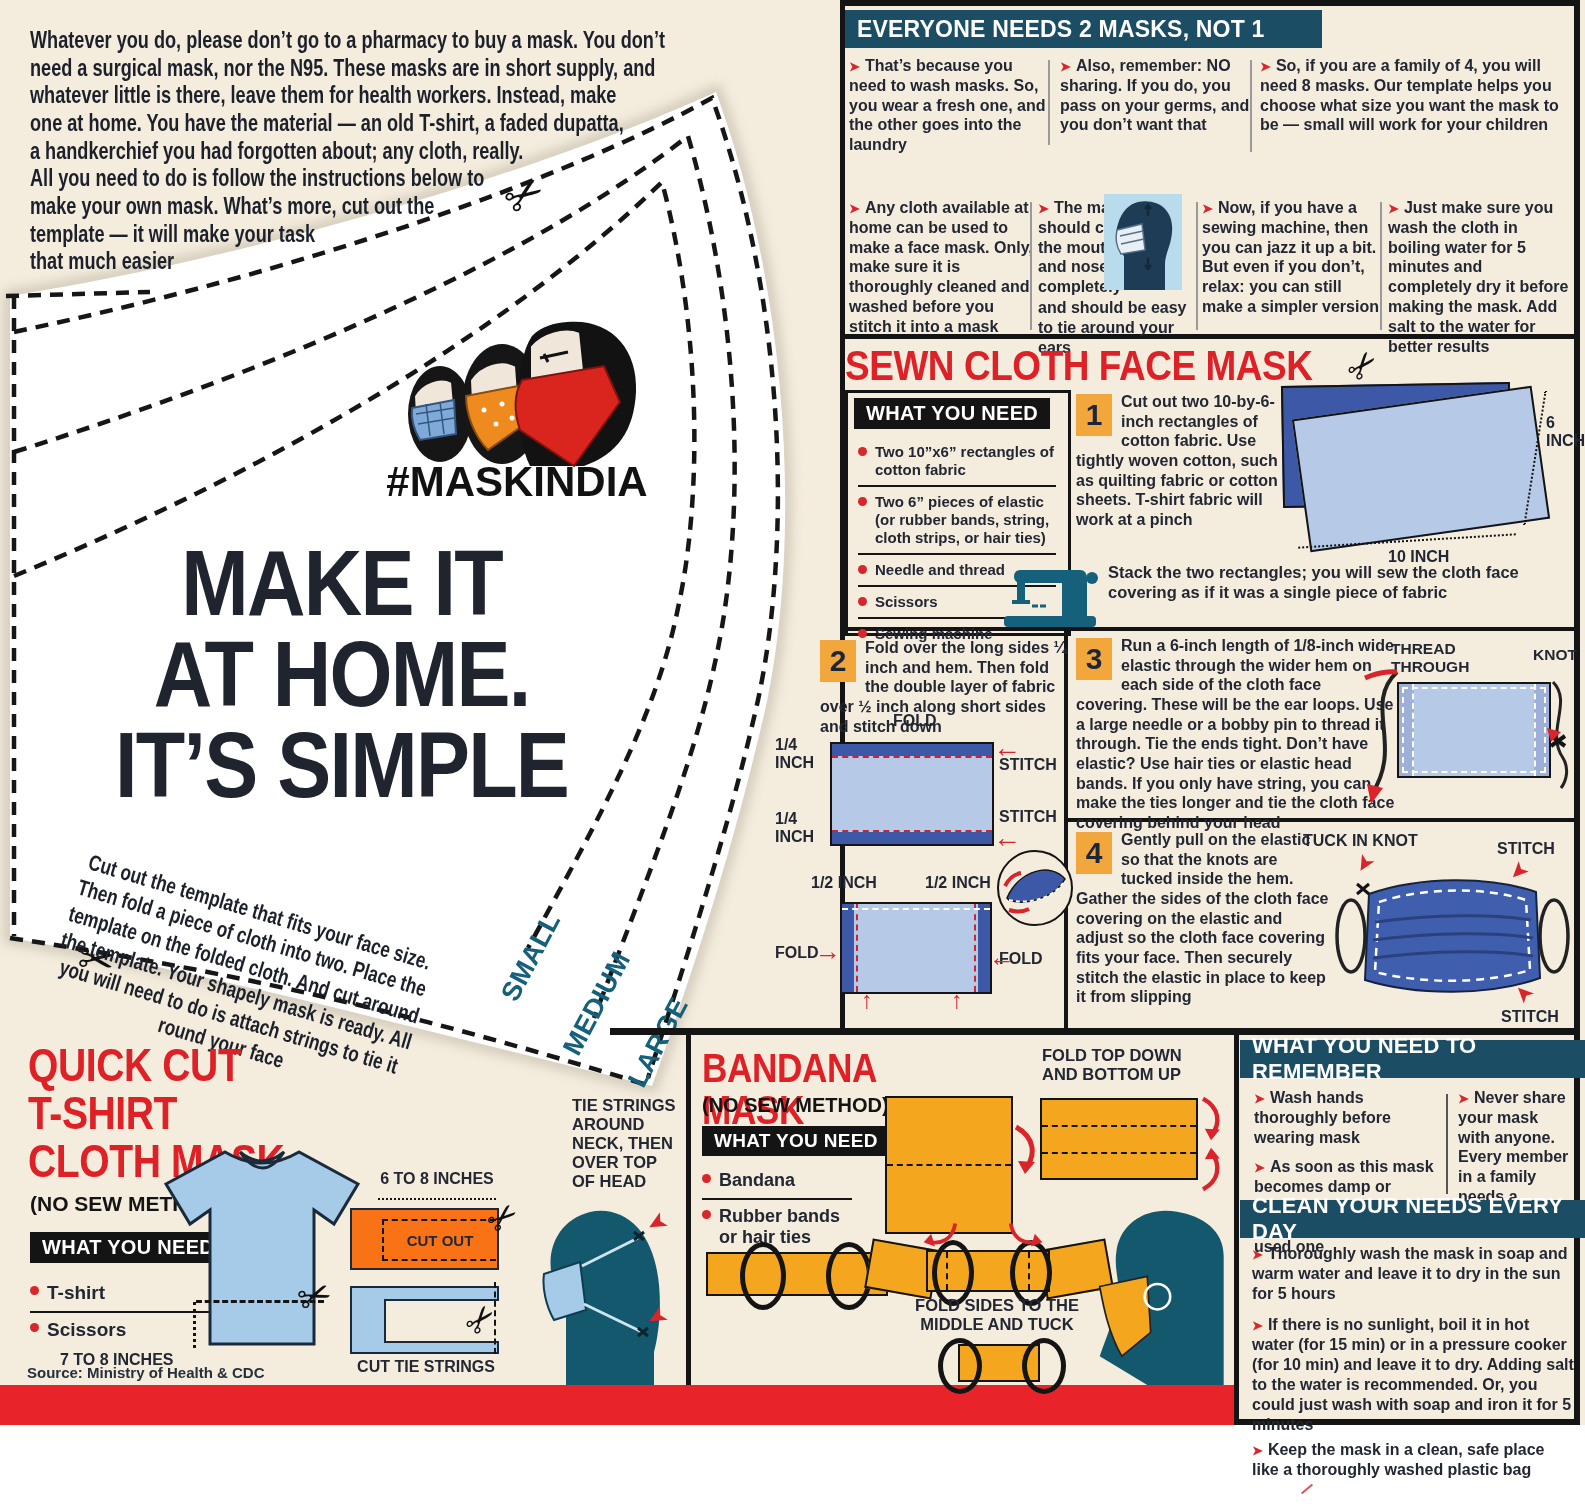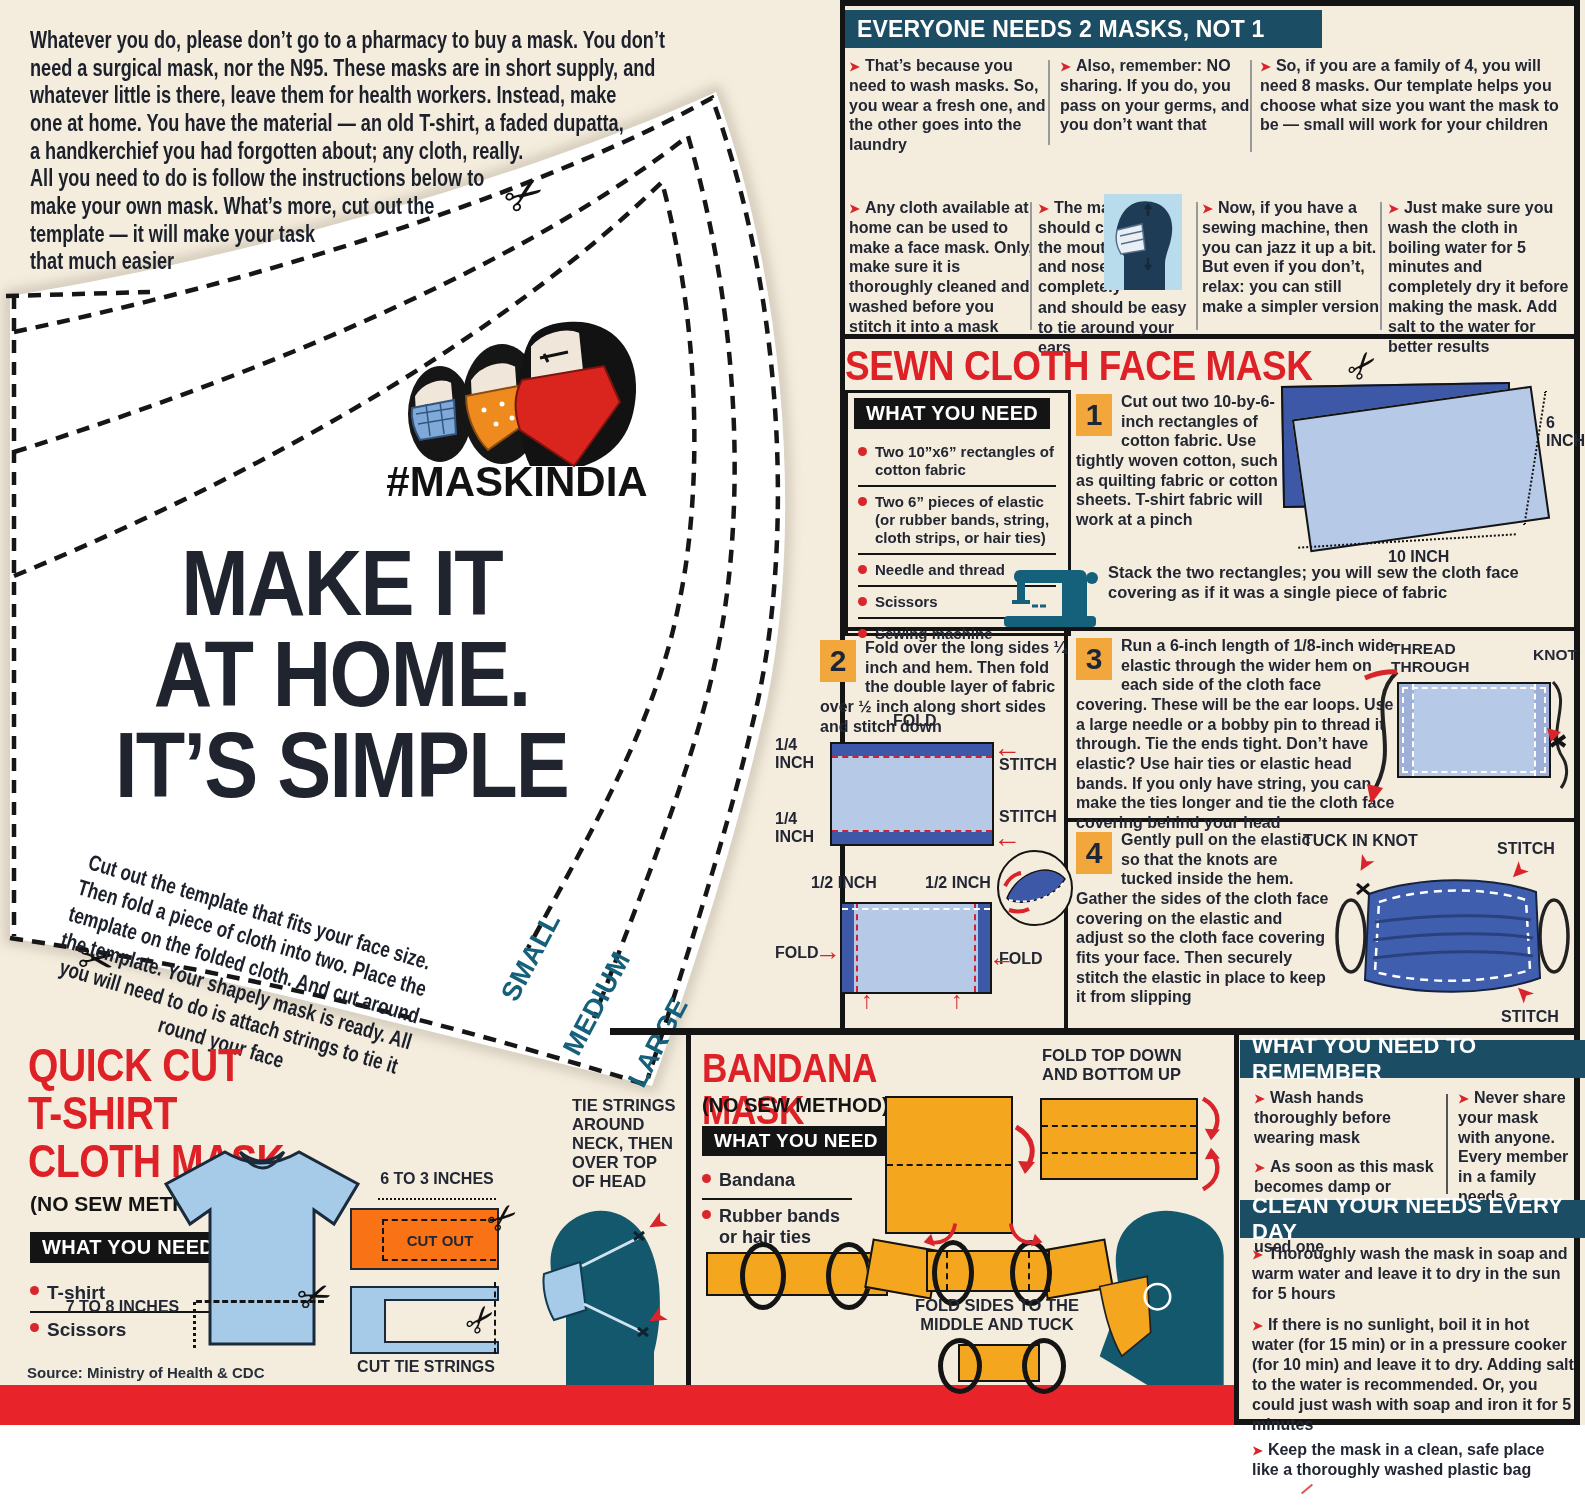--- a/index.html
+++ b/index.html
@@ -280,23 +280,23 @@
     <div class="wyn-item" style="font-size:19px"><div class="reddot"></div><span>T-shirt</span></div>
     <div class="wyn-item last" style="font-size:19px"><div class="reddot"></div><span>Scissors</span></div>
   </div>
   <svg class="abs" style="left:162px;top:1138px" width="205" height="212" viewBox="0 0 205 212">
     <path d="M63,14 Q100,36 137,14 L196,46 L172,86 L152,72 L152,206 L48,206 L48,72 L28,86 L4,46 Z" fill="#a5cbe9" stroke="#1b2a3a" stroke-width="3"></path>
     <path d="M78,14 Q100,32 122,14 Q101,46 78,14 Z" fill="none" stroke="#1b2a3a" stroke-width="3"></path>
   </svg>
   <div class="abs" style="left:196px;top:1300px;width:128px;border-top:3px dashed #141414"></div>
   <span class="sc" style="left:298px;top:1276px;font-size:40px;transform:rotate(-20deg)">✂</span>
   <div class="abs" style="left:193px;top:1302px;height:46px;border-left:3px dotted #141414"></div>
-  <div class="lbl" style="left:60px;top:1298px;width:125px;text-align:center">7 TO 8 INCHES</div>
-
-  <div class="lbl" style="left:372px;top:1170px;width:130px;text-align:center">6 TO 3 INCHES</div>
+  <div class="lbl" style="left:60px;top:1351px;width:125px;text-align:left">7 TO 8 INCHES</div>
+
+  <div class="lbl" style="left:372px;top:1170px;width:130px;text-align:center">6 TO 8 INCHES</div>
   <div class="abs" style="left:378px;top:1198px;width:118px;border-top:2.5px dotted #141414"></div>
   <div class="abs" style="left:350px;top:1208px;width:145px;height:58px;background:#f97316;border:2.5px solid #1b2a3a">
     <div class="abs" style="left:30px;top:9px;width:112px;height:38px;border:2.5px dashed #141414;border-right:none;display:flex;align-items:center;justify-content:center;font-weight:700;font-size:15px">
         <span>CUT OUT</span>
       </div>
   </div>
   <span class="sc" style="left:488px;top:1200px;font-size:36px;transform:rotate(-40deg)">✂</span>
   <div class="abs" style="left:350px;top:1286px;width:145px;height:64px;background:#a5cbe9;border:2.5px solid #1b2a3a">
     <div class="abs" style="left:32px;top:11px;width:113px;height:40px;background:#f4ecdd;border:2.5px solid #1b2a3a;border-right:none"></div>
   </div>

